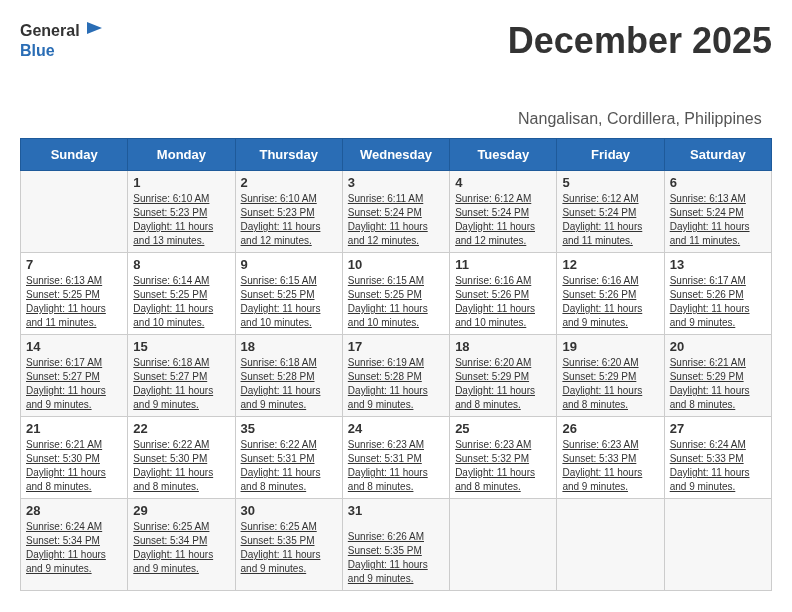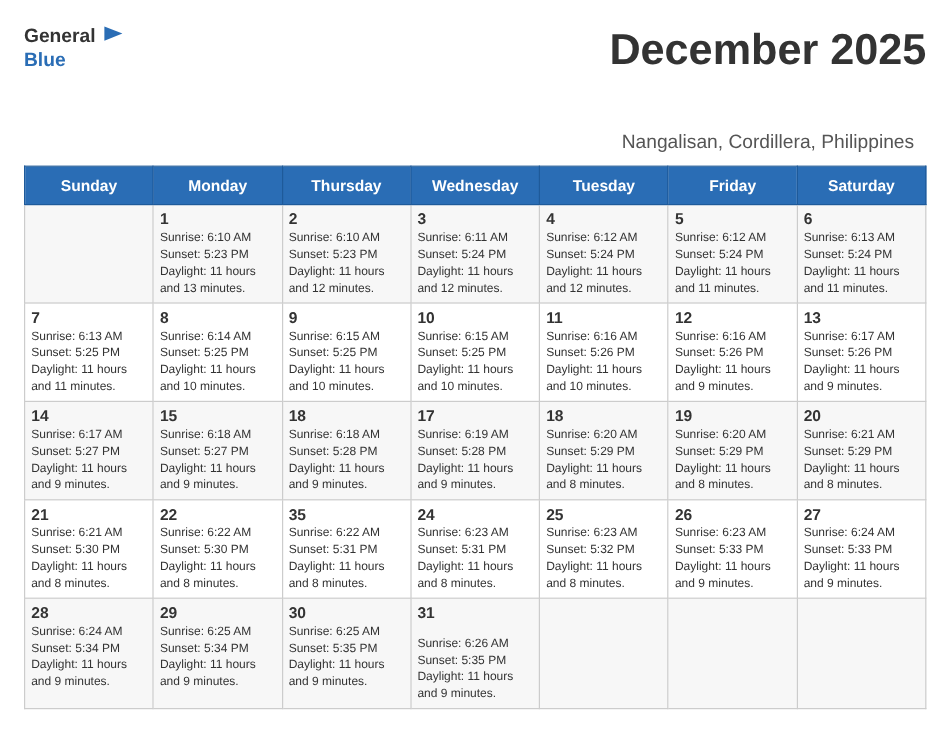--- a/index.html
+++ b/index.html
@@ -60,20 +60,21 @@
     .day-number {
       font-size: 13px;
       font-weight: bold;
       display: block;
       margin-bottom: 2px;
     }
     .day-info {
       font-size: 10px;
       line-height: 1.4;
       color: #333;
+      text-decoration: underline;
     }
     .empty-cell {
       background: #f9f9f9;
     }
     tr:nth-child(odd) td {
       background-color: #f7f7f7;
     }
     tr:nth-child(even) td {
       background-color: #fff;
     }

